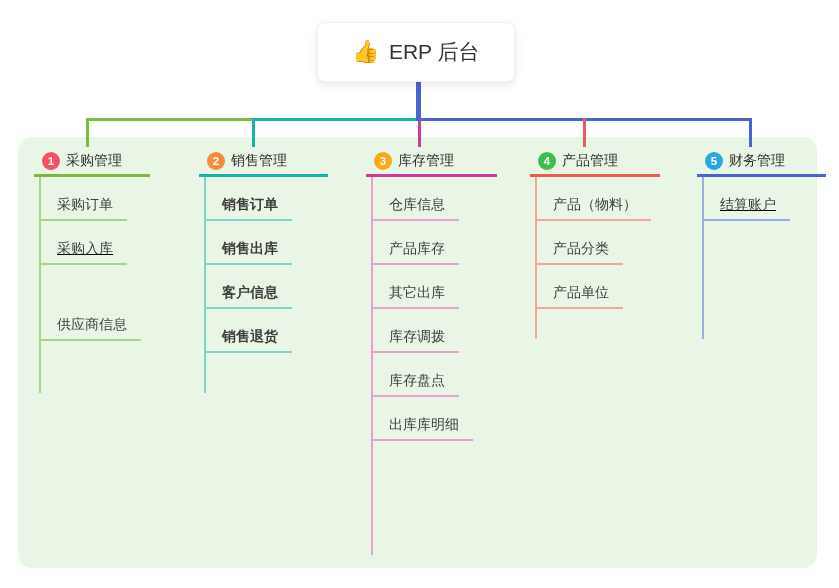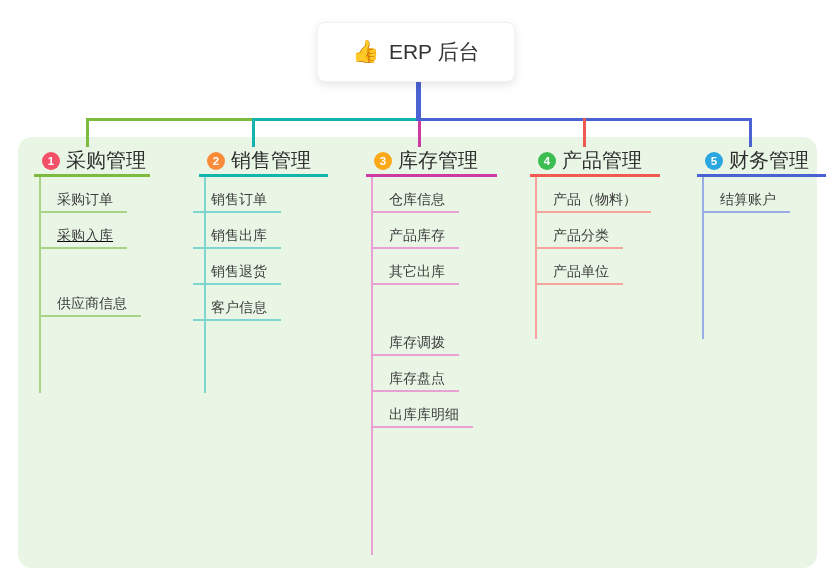--- a/index.html
+++ b/index.html
@@ -24,27 +24,27 @@
   .root-vline{position:absolute;left:416px;top:80px;width:5px;height:41px;z-index:3;}
   .branch-header{
     position:absolute;top:147px;height:27px;z-index:4;
     display:flex;align-items:center;gap:6px;padding-left:8px;
     border-bottom:3px solid;box-sizing:content-box;cursor:default;
   }
   .num-circle{
     width:18px;height:18px;border-radius:50%;flex:0 0 18px;
     color:#fff;font-size:11.5px;font-weight:bold;line-height:18px;text-align:center;
   }
-  .branch-label{font-size:20px;font-weight:500;color:#2f2f2f;white-space:nowrap;}
+  .branch-label{font-size:14px;font-weight:500;color:#2f2f2f;white-space:nowrap;}
   .spine{position:absolute;width:2px;z-index:1;}
   .items-col{
     position:absolute;z-index:4;display:flex;flex-direction:column;align-items:flex-start;
   }
   .leaf-item{
-    height:36px;box-sizing:border-box;display:flex;align-items:center;
+    height:44px;box-sizing:border-box;display:flex;align-items:flex-end;
     border-bottom:2px solid;padding:16px 14px 5px 18px;
   }
   .leaf-item span{font-size:14px;color:#3d3d3d;white-space:nowrap;}
 </style>
 </head>
 <body>
 
 <div class="canvas">
   <div class="panel" style="background: rgb(233, 246, 229);"></div>
 
@@ -79,50 +79,50 @@
         </div>
         <div class="leaf-item" style="border-bottom-color: rgb(167, 212, 136); margin-top: 32px;">
           <span>供应商信息</span>
         </div>
       </div>
       <div class="branch-header" style="left: 199px; width: 121px; border-bottom-color: rgb(20, 179, 172);">
         <div class="num-circle" style="background: rgb(250, 139, 58);">2</div>
         <span class="branch-label">销售管理</span>
       </div>
       <div class="spine" style="left: 204px; top: 177px; height: 216px; background: rgb(125, 213, 208);"></div>
-      <div class="items-col" style="left: 193px; top: 177px;">
+      <div class="items-col" style="left: 204px; top: 177px; font-weight: bold;">
         <div class="leaf-item" style="border-bottom-color: rgb(125, 213, 208);">
           <span>销售订单</span>
         </div>
         <div class="leaf-item" style="border-bottom-color: rgb(125, 213, 208);">
           <span>销售出库</span>
         </div>
         <div class="leaf-item" style="border-bottom-color: rgb(125, 213, 208);">
-          <span>销售退货</span>
+          <span>客户信息</span>
         </div>
         <div class="leaf-item" style="border-bottom-color: rgb(125, 213, 208);">
-          <span>客户信息</span>
+          <span>销售退货</span>
         </div>
       </div>
       <div class="branch-header" style="left: 366px; width: 123px; border-bottom-color: rgb(204, 58, 162);">
         <div class="num-circle" style="background: rgb(251, 168, 25);">3</div>
         <span class="branch-label">库存管理</span>
       </div>
       <div class="spine" style="left: 371px; top: 177px; height: 378px; background: rgb(235, 160, 211);"></div>
       <div class="items-col" style="left: 371px; top: 177px;">
         <div class="leaf-item" style="border-bottom-color: rgb(235, 160, 211);">
           <span>仓库信息</span>
         </div>
         <div class="leaf-item" style="border-bottom-color: rgb(235, 160, 211);">
           <span>产品库存</span>
         </div>
         <div class="leaf-item" style="border-bottom-color: rgb(235, 160, 211);">
           <span>其它出库</span>
         </div>
-        <div class="leaf-item" style="border-bottom-color: rgb(235, 160, 211); margin-top: 35px;">
+        <div class="leaf-item" style="border-bottom-color: rgb(235, 160, 211);">
           <span>库存调拨</span>
         </div>
         <div class="leaf-item" style="border-bottom-color: rgb(235, 160, 211);">
           <span>库存盘点</span>
         </div>
         <div class="leaf-item" style="border-bottom-color: rgb(235, 160, 211);">
           <span>出库库明细</span>
         </div>
       </div>
       <div class="branch-header" style="left: 530px; width: 122px; border-bottom-color: rgb(239, 90, 82);">
@@ -140,18 +140,18 @@
         <div class="leaf-item" style="border-bottom-color: rgb(246, 164, 157);">
           <span>产品单位</span>
         </div>
       </div>
       <div class="branch-header" style="left: 697px; width: 121px; border-bottom-color: rgb(74, 98, 210);">
         <div class="num-circle" style="background: rgb(42, 167, 224);">5</div>
         <span class="branch-label">财务管理</span>
       </div>
       <div class="spine" style="left: 702px; top: 177px; height: 162px; background: rgb(154, 172, 229);"></div>
       <div class="items-col" style="left: 702px; top: 177px;">
-        <div class="leaf-item" style="border-bottom-color: rgb(154, 172, 229);">
+        <div class="leaf-item" style="border-bottom-color: rgb(154, 172, 229); text-decoration: underline;">
           <span>结算账户</span>
         </div>
       </div>
     </div>
 </div>
 
 </body></html>

